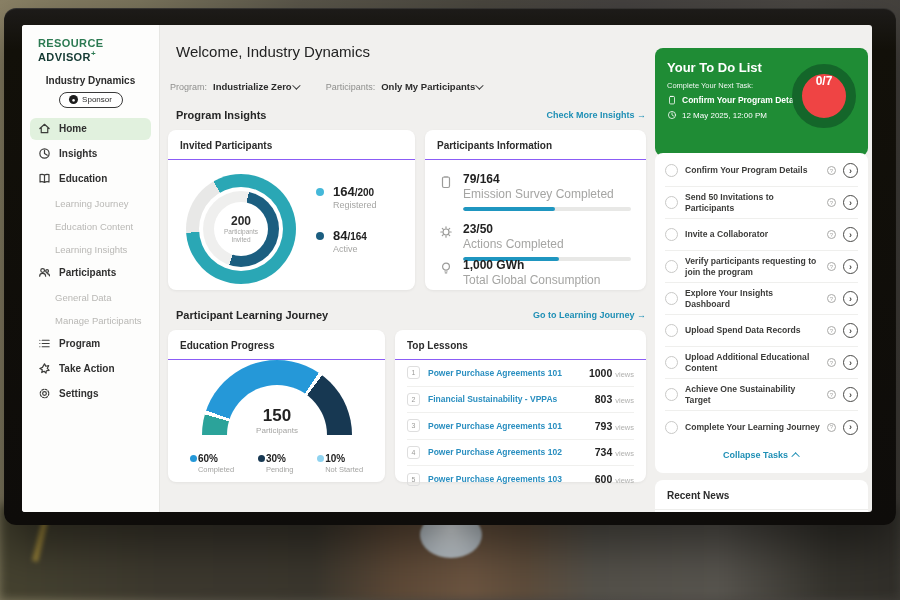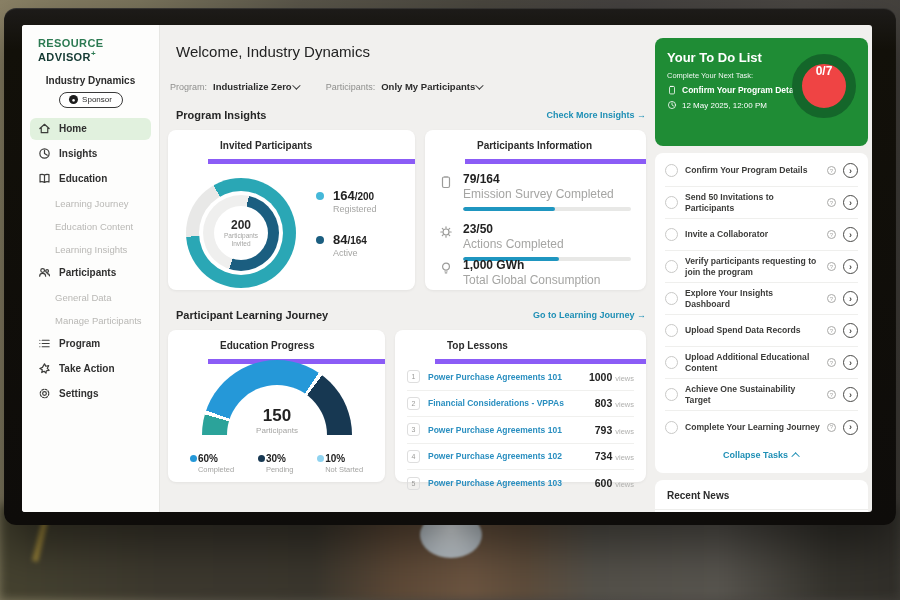--- a/index.html
+++ b/index.html
@@ -34,21 +34,21 @@
   .h1 { position:absolute; left:0; top:18px; font-size:15px; font-weight:normal; color:#222;margin-left:8px; }
   .filters { position:absolute; left:2px; top:56px; display:flex; align-items:center; gap:28px; }
   .filter { display:flex; align-items:center; gap:6px; }
   .f-label { font-size:9px; color:#8f8f8d; }
   .f-value { font-size:9.5px; font-weight:bold; color:#2b2b2b; cursor:pointer; display:flex; align-items:center; }
   .chev { width:6px; height:6px; border-right:1.6px solid #3a3a3a; border-bottom:1.6px solid #3a3a3a; transform:rotate(45deg) translateY(-2px); }
   .section-row { position:absolute; left:0; width:478px; display:flex; justify-content:space-between; align-items:center;padding-left:8px; }
   .sec-title { font-size:11px; font-weight:bold; color:#262626; }
   .sec-link { font-size:9px; font-weight:bold; color:#1e8fb5; cursor:pointer; }
   .card { position:absolute; background:#fff; border-radius:8px; box-shadow:0 1px 3px rgba(0,0,0,.06); }
-  .card-title { font-size:10px; font-weight:bold; color:#2b2b2b; padding:10px 12px 8px; border-bottom:5px solid #8b5cf6;margin-left:40px; }
+  .card-title { font-size:10px; font-weight:bold; color:#2b2b2b; padding:10px 12px 8px; border-bottom:1px solid #8b5cf6; }
 
   
   .donut { position:absolute; left:18px; top:14px; width:110px; height:110px; }
   .ring-outer { position:absolute; inset:0; border-radius:50%; background:conic-gradient(from 330deg,#2aa7b5 0deg 296deg,#e8e8e7 296deg 360deg); }
   .ring-outer-hole { position:absolute; inset:13px; border-radius:50%; background:#fff; }
   .ring-inner { position:absolute; inset:17px; border-radius:50%; background:conic-gradient(from 12deg,#1b5e80 0deg 186deg,#efefee 186deg 360deg); }
   .ring-inner-hole { position:absolute; inset:28px; border-radius:50%; background:#fff; display:flex; flex-direction:column; align-items:center; justify-content:center; text-align:center; }
   .donut-val { font-size:12px; font-weight:bold; color:#2b2b2b; }
   .donut-lab { font-size:6.5px; color:#a5a5a3; line-height:1.3; width:44px; }
   .dlegend { position:absolute; left:148px; top:24px; display:flex; flex-direction:column; gap:18px; }
@@ -85,21 +85,21 @@
   
   .lesson-row { display:flex; align-items:center; gap:8px; height:26.5px; margin:0 12px; border-bottom:1px solid #f0f0ee; }
   .lesson-row:last-child { border-bottom:none; }
   .rank { width:13px; height:13px; border:1px solid #dedede; border-radius:3px; font-size:7px; color:#9a9a98; display:flex; align-items:center; justify-content:center; }
   .l-title { flex:1; font-size:8.5px; font-weight:bold; color:#2a8fc0; cursor:pointer; }
   .l-views { font-size:10.5px; font-weight:bold; color:#222; }
   .l-unit { font-size:7.5px; color:#b0b0ae; margin-left:3px; }
 
   
   .rightcol { position:absolute; left:633px; top:0; width:213px; }
-  .todo-panel { position:absolute; top:13px; width:213px; height:108px; background:#1f8c35; border-radius:8px; padding:12px 12px; color:#fff; }
+  .todo-panel { position:absolute; top:23px; width:213px; height:108px; background:#1f8c35; border-radius:8px; padding:12px 12px; color:#fff; }
   .todo-title { font-size:13px; font-weight:bold; }
   .todo-sub { font-size:7.5px; margin-top:6px; opacity:.92; }
   .todo-line { display:flex; align-items:center; gap:5px; margin-top:5px; }
   .todo-task { font-size:8.5px; font-weight:bold; }
   .todo-date { font-size:8px; }
   .todo-ring { position:absolute; right:12px; top:16px; width:64px; height:64px; border-radius:50%; border:10px solid #14662a; background:#ef4444; display:flex; align-items:flex-start; justify-content:center; }
   .todo-count { font-size:12px; font-weight:bold; color:#fff; }
   .tasks-panel { position:absolute; top:128px; width:213px; background:#fff; border-radius:8px; padding:2px 10px 6px; }
   .task-row { display:flex; align-items:center; gap:7px; min-height:32px; padding:4px 0; border-bottom:1px solid #efefed; cursor:pointer; }
   .t-check { flex:0 0 13px; width:13px; height:13px; border:1.4px solid #c9c9c7; border-radius:50%; }
@@ -320,21 +320,21 @@
 
     <div class="card" style="left:227px; top:305px; width:251px; height:152px;">
       <div class="card-title">Top Lessons</div>
       <div class="lesson-row">
         <span class="rank">1</span>
         <span class="l-title">Power Purchase Agreements 101</span>
         <span><span class="l-views">1000</span><span class="l-unit">views</span></span>
       </div>
       <div class="lesson-row">
         <span class="rank">2</span>
-        <span class="l-title">Financial Considerations - VPPAs</span>
+        <span class="l-title">Financial Sustainability - VPPAs</span>
         <span><span class="l-views">803</span><span class="l-unit">views</span></span>
       </div>
       <div class="lesson-row">
         <span class="rank">3</span>
         <span class="l-title">Power Purchase Agreements 101</span>
         <span><span class="l-views">793</span><span class="l-unit">views</span></span>
       </div>
       <div class="lesson-row">
         <span class="rank">4</span>
         <span class="l-title">Power Purchase Agreements 102</span>

